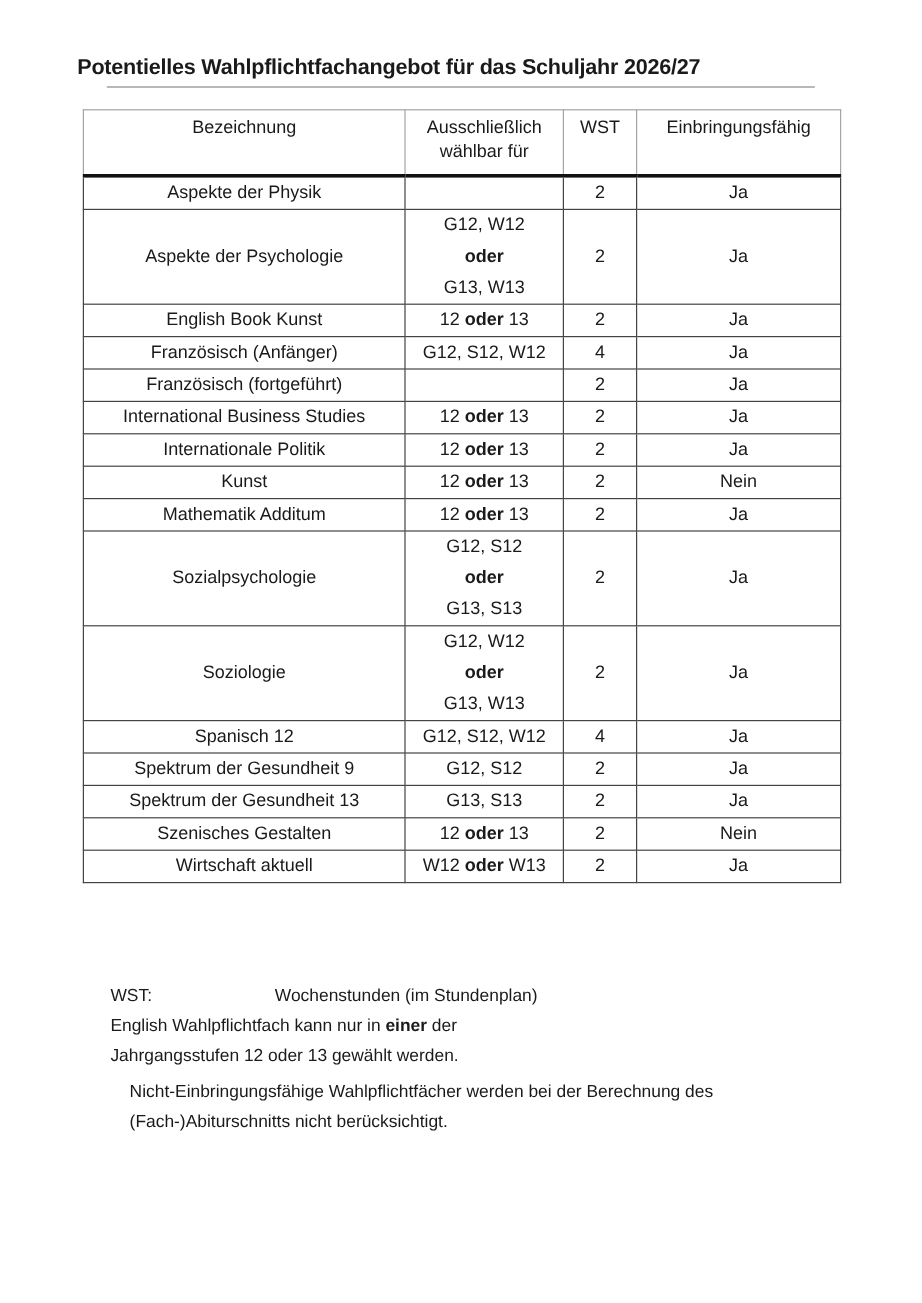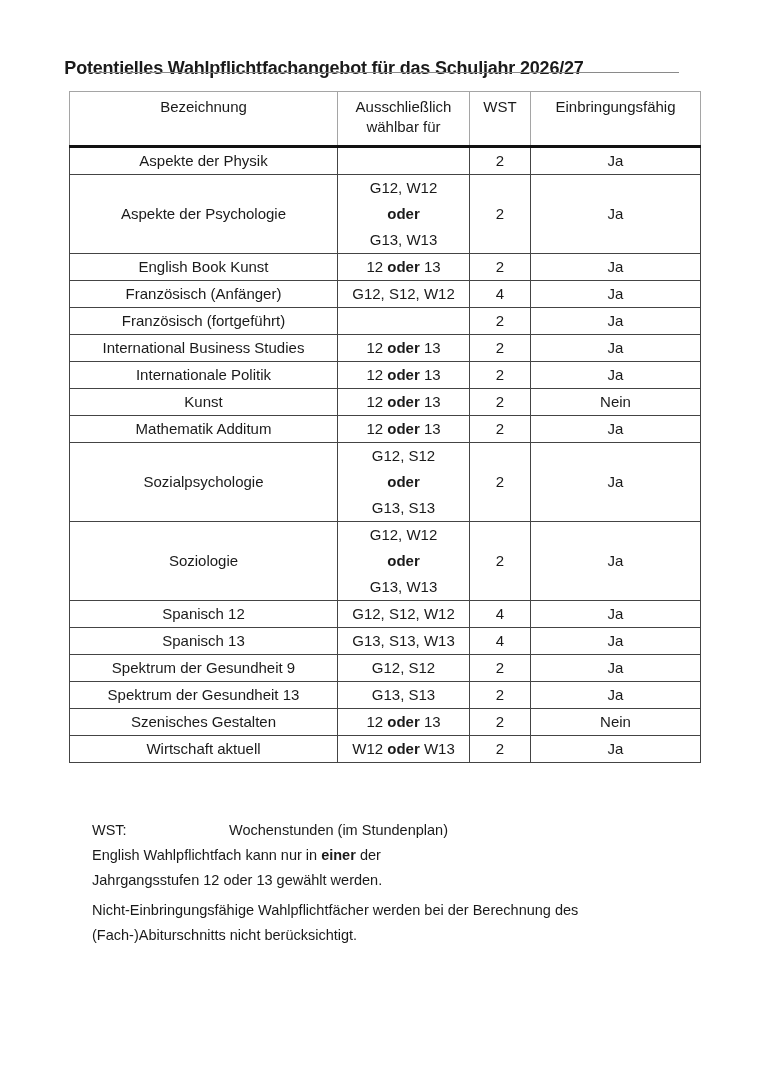--- a/index.html
+++ b/index.html
@@ -2,21 +2,21 @@
 <html><head>
 <meta charset="utf-8">
 <style>
   html, body { margin: 0; padding: 0; background: #ffffff; }
   body {
     width: 768px; height: 1086px; position: relative; overflow: hidden;
     font-family: "Liberation Sans", "DejaVu Sans", sans-serif;
     color: #1a1a1a;
   }
   .title {
-    position: absolute; left: 0; width: 648px; top: 58px;
+    position: absolute; left: 0; width: 648px; top: 46px;
     text-align: center; font-size: 18px; font-weight: bold; letter-spacing: -0.2px;
   }
   .title-rule {
     position: absolute; left: 89px; top: 72px; width: 590px; height: 0;
     border-top: 1px solid #8a8a8a;
   }
   table.offer {
     position: absolute; left: 69px; top: 91px;
     border-collapse: collapse; table-layout: fixed; width: 631px;
     font-size: 15px;
@@ -35,21 +35,21 @@
   .multi { line-height: 26px; }
   .multi span { display: block; }
   b { font-weight: bold; }
   .legend {
     position: absolute; left: 92px; top: 818px; font-size: 14.5px; line-height: 25px;
   }
   .legend .row { display: flex; }
   .legend .key { width: 137px; }
   .legend .val { width: 400px; }
   .note {
-    position: absolute; left: 92px; top: 898px; width: 600px;
+    position: absolute; left: 108px; top: 898px; width: 600px;
     font-size: 14.5px; line-height: 25px;
   }
 </style>
 </head>
 <body>
 
 <div class="title">Potentielles Wahlpflichtfachangebot für das Schuljahr 2026/27</div>
 <div class="title-rule"></div>
 
 <table class="offer">
@@ -161,26 +161,20 @@
       <td>Ja</td>
     </tr>
 
     <tr>
       <td>Spanisch 12</td>
       <td>G12, S12, W12</td>
       <td>4</td>
       <td>Ja</td>
     </tr>
 
-    <tr>
-      <td>Spanisch 13</td>
-      <td>G13, S13, W13</td>
-      <td>4</td>
-      <td>Ja</td>
-    </tr>
 
     <tr>
       <td>Spektrum der Gesundheit 9</td>
       <td>G12, S12</td>
       <td>2</td>
       <td>Ja</td>
     </tr>
 
     <tr>
       <td>Spektrum der Gesundheit 13</td>

